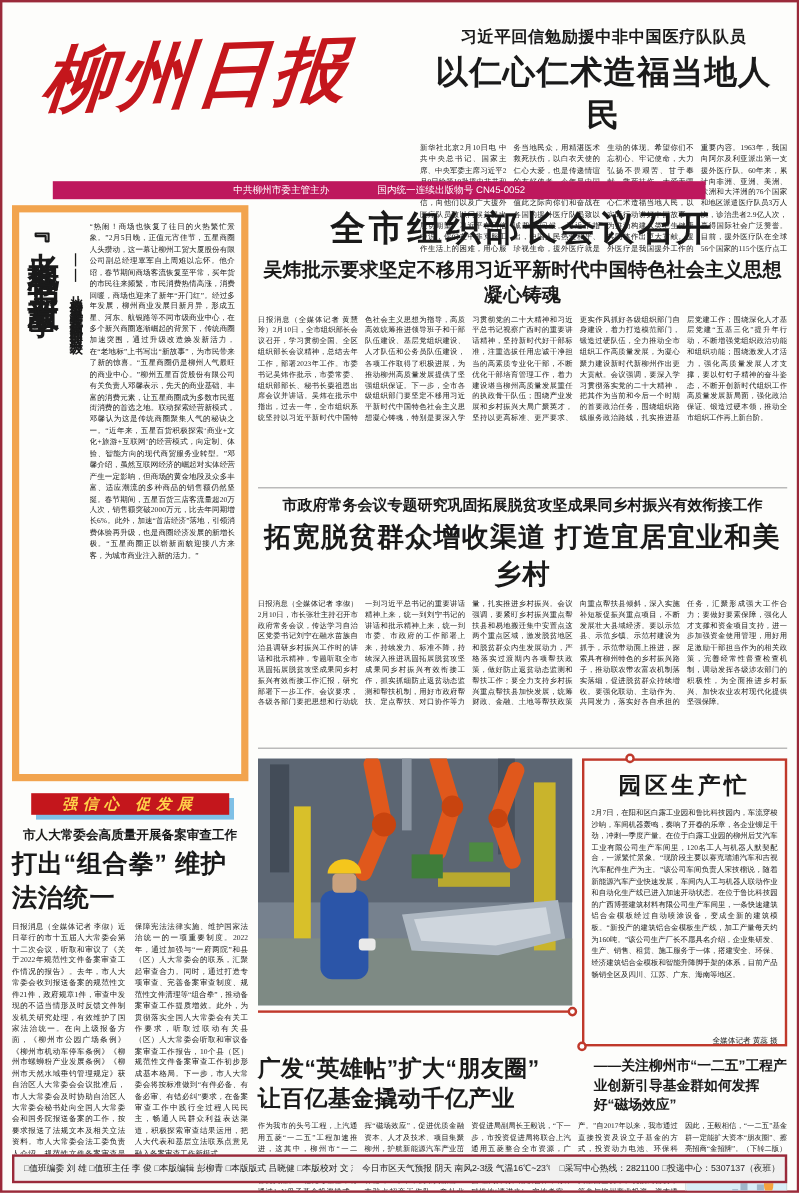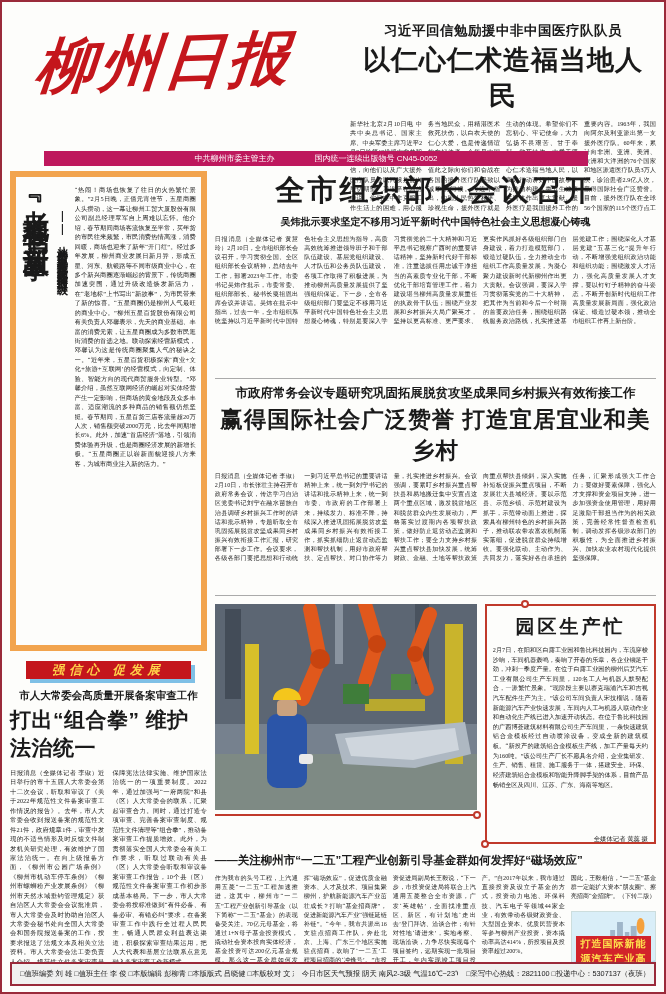--- a/index.html
+++ b/index.html
@@ -51,21 +51,21 @@
                    letter-spacing:5px; box-shadow:4px 4px 0 #7fc0e6; }
 
   .left-article { margin-top:10px; }
   .kicker-sm { font-size:10.5px; font-weight:bold; text-align:center; }
   .headline-md { font-size:21px; font-weight:700; margin:3px 0 6px; letter-spacing:.5px; }
   .body-2col { column-count:2; column-gap:8px; font-size:6.3px; line-height:1.5; text-align:justify;
                height:236px; overflow:hidden; font-family:"Liberation Serif", serif; }
 
   .meeting { border-bottom:1px solid #aaa; padding-bottom:5px; }
   .headline-xl { font-size:29px; font-weight:900; text-align:center; letter-spacing:3px; }
-  .subhead { font-size:10px; font-weight:bold; text-align:center; margin:4px 0 6px; }
+  .subhead { font-size:16px; font-weight:bold; text-align:center; margin:4px 0 6px; }
   .body-5col { column-count:5; column-gap:6px; font-size:6.1px; line-height:1.5; text-align:justify;
                overflow:hidden; font-family:"Liberation Serif", serif; }
   .meeting .body-5col { height:138px; }
 
   .rural { margin-top:6px; border-bottom:1px solid #aaa; padding-bottom:5px; }
   .kicker-lg { font-size:12.5px; font-weight:bold; text-align:center; }
   .headline-lg { font-size:22.5px; font-weight:900; text-align:center; letter-spacing:1px; margin:2px 0 6px; }
   .rural .body-5col { height:118px; }
 
   .media-row { display:flex; gap:8px; margin-top:8px; height:240px; }
@@ -142,21 +142,21 @@
     <div class="col-right">
 
       <div class="meeting">
         <div class="headline-xl">全市组织部长会议召开</div>
         <div class="subhead">吴炜批示要求坚定不移用习近平新时代中国特色社会主义思想凝心铸魂</div>
         <div class="body-5col">日报消息（全媒体记者 黄慧玲）2月10日，全市组织部长会议召开，学习贯彻全国、全区组织部长会议精神，总结去年工作，部署2023年工作。市委书记吴炜作批示，市委常委、组织部部长、秘书长粟祖恩出席会议并讲话。吴炜在批示中指出，过去一年，全市组织系统坚持以习近平新时代中国特色社会主义思想为指导，高质高效统筹推进领导班子和干部队伍建设、基层党组织建设、人才队伍和公务员队伍建设，各项工作取得了积极进展，为推动柳州高质量发展提供了坚强组织保证。下一步，全市各级组织部门要坚定不移用习近平新时代中国特色社会主义思想凝心铸魂，特别是要深入学习贯彻党的二十大精神和习近平总书记视察广西时的重要讲话精神，坚持新时代好干部标准，注重选拔任用忠诚干净担当的高素质专业化干部，不断优化干部培育管理工作，着力建设堪当柳州高质量发展重任的执政骨干队伍；围绕产业发展和乡村振兴大局广聚英才，坚持以更高标准、更严要求、更实作风抓好各级组织部门自身建设，着力打造模范部门，锻造过硬队伍，全力推动全市组织工作高质量发展，为凝心聚力建设新时代新柳州作出更大贡献。会议强调，要深入学习贯彻落实党的二十大精神，把其作为当前和今后一个时期的首要政治任务，围绕组织路线服务政治路线，扎实推进基层党建工作；围绕深化人才基层党建“五基三化”提升年行动，不断增强党组织政治功能和组织功能；围绕激发人才活力，强化高质量发展人才支撑，要以钉钉子精神的奋斗姿态，不断开创新时代组织工作高质量发展新局面，强化政治保证、锻造过硬本领，推动全市组织工作再上新台阶。</div>
       </div>
 
       <div class="rural">
         <div class="kicker-lg">市政府常务会议专题研究巩固拓展脱贫攻坚成果同乡村振兴有效衔接工作</div>
-        <div class="headline-lg">赢得国际社会广泛赞誉 打造宜居宜业和美乡村</div>
+        <div class="headline-lg">拓宽脱贫群众增收渠道 打造宜居宜业和美乡村</div>
         <div class="body-5col">日报消息（全媒体记者 李俶）2月10日，市长张壮主持召开市政府常务会议，传达学习自治区党委书记刘宁在融水苗族自治县调研乡村振兴工作时的讲话和批示精神，专题听取全市巩固拓展脱贫攻坚成果同乡村振兴有效衔接工作汇报，研究部署下一步工作。会议要求，各级各部门要把思想和行动统一到习近平总书记的重要讲话精神上来，统一到刘宁书记的讲话和批示精神上来，统一到市委、市政府的工作部署上来，持续发力、标准不降，持续深入推进巩固拓展脱贫攻坚成果同乡村振兴有效衔接工作，抓实抓细防止返贫动态监测和帮扶机制，用好市政府帮扶、定点帮扶、对口协作等力量，扎实推进乡村振兴。会议强调，要紧盯乡村振兴重点帮扶县和易地搬迁集中安置点这两个重点区域，激发脱贫地区和脱贫群众内生发展动力，严格落实过渡期内各项帮扶政策，做好防止返贫动态监测和帮扶工作；要全力支持乡村振兴重点帮扶县加快发展，统筹财政、金融、土地等帮扶政策向重点帮扶县倾斜，深入实施补短板促振兴重点项目，不断发展壮大县域经济。要以示范县、示范乡镇、示范村建设为抓手，示范带动面上推进，探索具有柳州特色的乡村振兴路子，推动联农带农富农机制落实落细，促进脱贫群众持续增收。要强化联动、主动作为、共同发力，落实好各自承担的任务，汇聚形成强大工作合力；要做好要素保障，强化人才支撑和资金项目支持，进一步加强资金使用管理，用好用足激励干部担当作为的相关政策，完善经常性督查检查机制，调动发挥各级涉农部门的积极性，为全面推进乡村振兴、加快农业农村现代化提供坚强保障。</div>
       </div>
 
       <div class="media-row">
         <div class="photo-wrap">
           <svg width="262" height="206" viewBox="0 0 262 206">
             <rect width="262" height="206" fill="#76818e"></rect>
             <rect y="0" width="262" height="120" fill="#5c6673"></rect>
             <rect x="10" y="5" width="16" height="90" fill="#434c58"></rect>
             <rect x="200" y="0" width="14" height="80" fill="#49525e"></rect>
@@ -196,20 +196,24 @@
           <span class="dot park-dot-top"></span>
           <span class="dot park-dot-bottom"></span>
           <div class="park-headline">园区生产忙</div>
           <div class="park-body">2月7日，在阳和区白露工业园和鲁比科技园内，车流穿梭沙响，车间机器轰鸣，奏响了开春的乐章，各企业铆足干劲，冲刺一季度产量。在位于白露工业园的柳州后艾汽车工业有限公司生产车间里，120名工人与机器人默契配合，一派繁忙景象。“现阶段主要以赛克瑞浦汽车和吉视汽车配件生产为主。”该公司车间负责人宋技榴说，随着新能源汽车产业快速发展，车间内人工与机器人联动作业和自动化生产线已进入加速开动状态。在位于鲁比科技园的广西博荟建筑材料有限公司生产车间里，一条快速建筑铝合金模板经过自动喷涂设备，变成全新的建筑模板。“新投产的建筑铝合金模板生产线，加工产量每天约为160吨。”该公司生产厂长不愿具名介绍，企业集研发、生产、销售、租赁、施工服务于一体，搭建安全、环保、经济建筑铝合金模板和智能升降脚手架的体系，目前产品畅销全区及四川、江苏、广东、海南等地区。</div>
           <div class="park-byline">全媒体记者 黄蕊 摄</div>
         </div>
       </div>
 
       <div class="fund">
         <div class="fund-head">
+          <div class="fund-h">
+            <div>广发“英雄帖”扩大“朋友圈”</div>
+            <div>让百亿基金撬动千亿产业</div>
+          </div>
           <div class="fund-sub">——关注柳州市“一二五”工程产业创新引导基金群如何发挥好“磁场效应”</div>
         </div>
         <div class="fund-body-row">
           <div class="fund-body">作为我市的头号工程，上汽通用五菱“一二五”工程加速推进，这其中，柳州市“一二五”工程产业创新引导基金（以下简称“一二五”基金）的表现备受关注。70亿元母基金，将通过1+N母子基金投资模式，撬动社会资本投向实体经济，基金投资可达200亿元基金规模。那么这一基金群如何发挥“磁场效应”，促进优质金融资本、人才及技术、项目集聚柳州，护航新能源汽车产业茁壮成长？打响“基金招商牌”，促进新能源汽车产业“强链延链补链”。“今年，我市共派出16支驻点招商工作队，奔赴北京、上海、广东三个地区实施驻点招商，吹响了‘一二五’工程项目招商的‘冲锋号’。”市投资促进局副局长王毅说，“下一步，市投资促进局将联合上汽通用五菱整合全市资源，广发‘英雄帖’，全面找准重点区、新区，有计划地‘走出去’登门拜访、洽谈合作；有针对性地‘请进来’，实地考察、现场洽谈，力争尽快实现每个项目签约，远期实现一批项目开工，年内实现竣工项目投产。”自2017年以来，我市通过直接投资及设立子基金的方式，投资动力电池、环保科技、汽车电子等领域44家企业，有效带动各级财政资金、大型国企资本、优质民营资本等参与柳州产业投资，资本撬动率高达414%，所投项目及投资率超过200%。</div>
           <div class="fund-right">
             <div class="fund-tail">因此，王毅相信，“一二五”基金群一定能扩大资本“朋友圈”、擦亮招商“金招牌”。（下转二版）</div>
             <div class="promo">
               <svg width="100%" height="74" viewBox="0 0 170 74" preserveAspectRatio="none">
                 <rect width="170" height="74" fill="#d9eef8"></rect>
                 <circle cx="140" cy="14" r="8" fill="#f5a13c"></circle>

